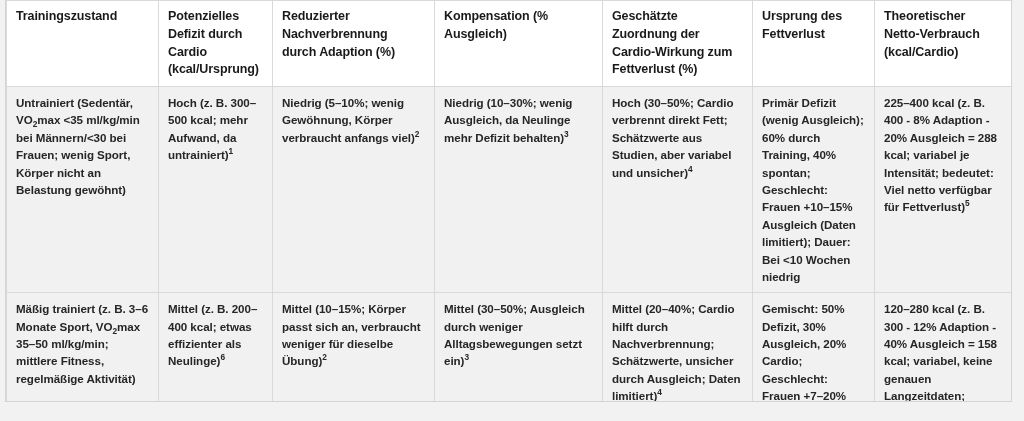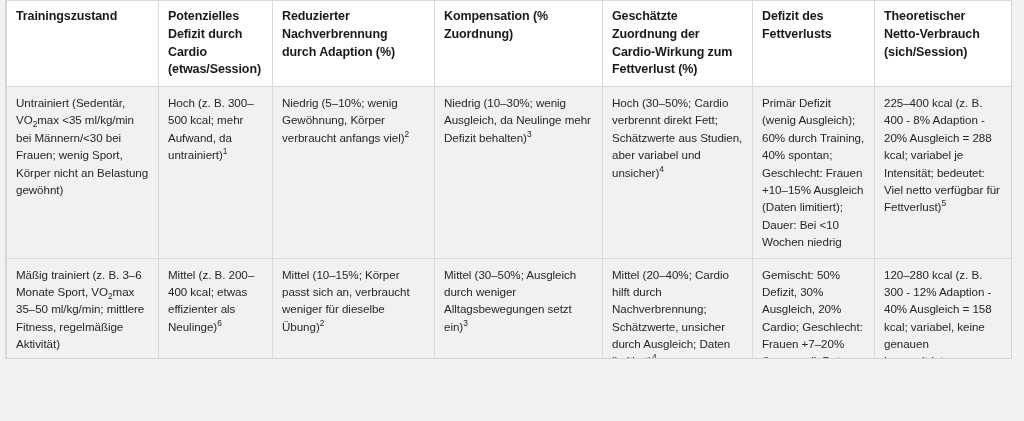--- a/index.html
+++ b/index.html
@@ -12,21 +12,21 @@
     height: 421px;
     overflow: hidden;
     font-family: "Liberation Sans", sans-serif;
     color: #1a1a1a;
   }
   .table-wrap {
     position: absolute;
     left: 5px;
     top: 0px;
     width: 1007px;
-    height: 359px;
+    height: 402px;
     overflow: hidden;
     background: #a3a3a3;
     border: 1px solid #d4d4d4;
     border-top: none;
     box-sizing: border-box;
   }
   table.data-table {
     width: 100%;
     border-collapse: collapse;
     table-layout: fixed;
@@ -42,21 +42,21 @@
   table.data-table th {
     background: #ffffff;
     font-weight: bold;
     font-size: 12.5px;
     line-height: 1.42;
     letter-spacing: -0.1px;
     height: 66px;
   }
   table.data-table td {
     background: #f1f1f1;
-    font-weight: normal;
+    font-weight: bold;
     font-size: 11.6px;
     line-height: 1.50;
     letter-spacing: -0.05px;
     color: #262626;
   }
   tr.row-1 td { height: 111px; }
   tr.row-2 td { height: 130px; }
 
   
   col.c0 { width: 152px; }
@@ -92,36 +92,36 @@
         <col class="c4">
         <col class="c5">
         <col class="c6">
     </colgroup>
     <thead>
       <tr>
         <th>
             <span class="cell-text">Trainingszustand</span>
           </th>
         <th>
-            <span class="cell-text">Potenzielles Defizit durch Cardio (etwas/Session)</span>
+            <span class="cell-text">Potenzielles Defizit durch Cardio (kcal/Ursprung)</span>
           </th>
         <th>
             <span class="cell-text">Reduzierter Nachverbrennung durch Adaption (%)</span>
           </th>
         <th>
-            <span class="cell-text">Kompensation (% Zuordnung)</span>
+            <span class="cell-text">Kompensation (% Ausgleich)</span>
           </th>
         <th>
             <span class="cell-text">Geschätzte Zuordnung der Cardio-Wirkung zum Fettverlust (%)</span>
           </th>
         <th>
-            <span class="cell-text">Defizit des Fettverlusts</span>
+            <span class="cell-text">Ursprung des Fettverlust</span>
           </th>
         <th>
-            <span class="cell-text">Theoretischer Netto-Verbrauch (sich/Session)</span>
+            <span class="cell-text">Theoretischer Netto-Verbrauch (kcal/Cardio)</span>
           </th>
       </tr>
     </thead>
     <tbody>
       <tr class="row-1">
         <td>
             <span class="cell-text">Untrainiert (Sedentär, VO<sub>2</sub>max &lt;35 ml/kg/min bei Männern/&lt;30 bei Frauen; wenig Sport, Körper nicht an Belastung gewöhnt)</span>
           </td>
         <td>
             <span class="cell-text">Hoch (z. B. 300–500 kcal; mehr Aufwand, da untrainiert)<sup>1</sup></span>

